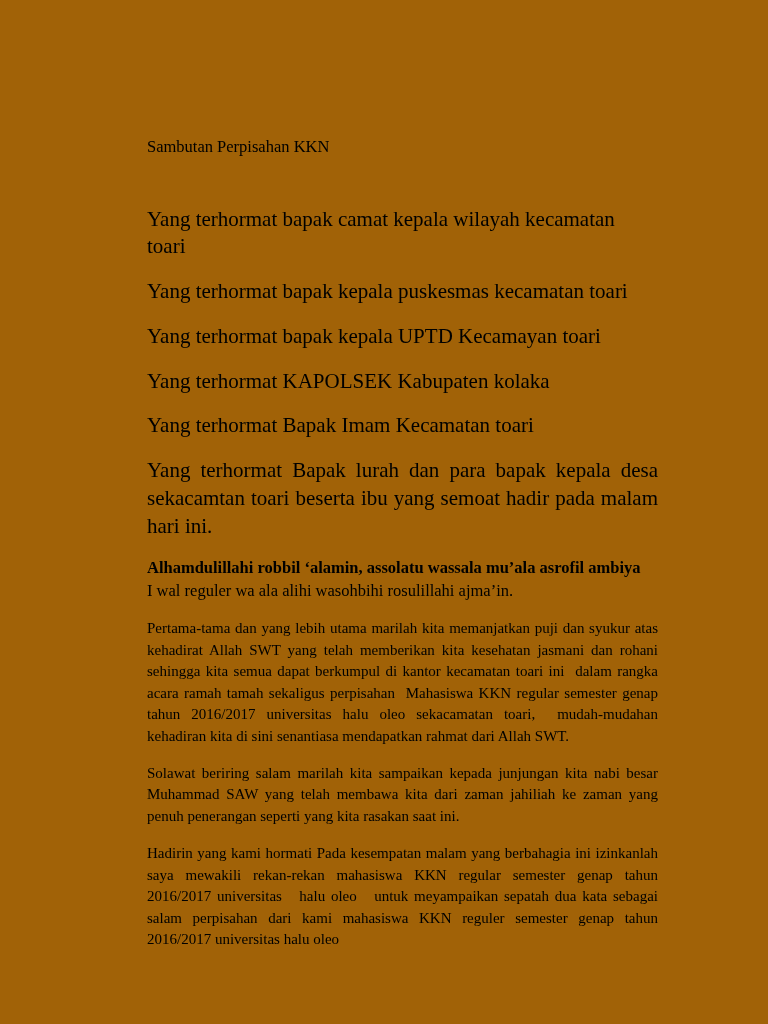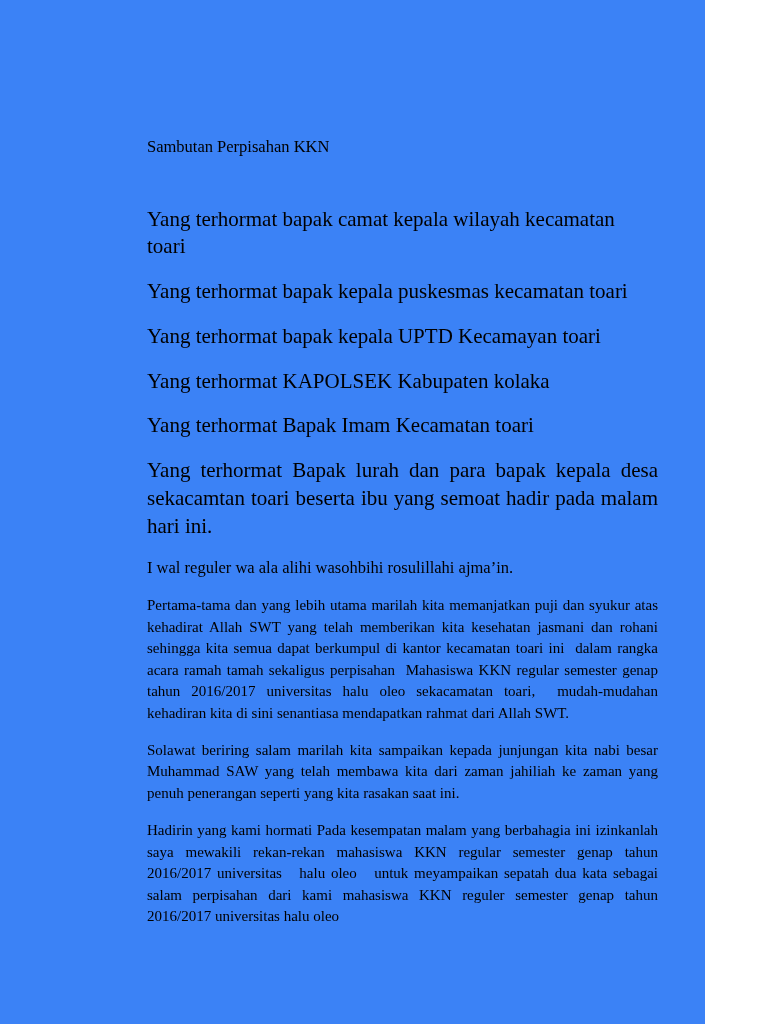--- a/index.html
+++ b/index.html
@@ -9,23 +9,23 @@
   }
   body {
     width: 768px;
     height: 1024px;
     font-family: "Liberation Serif", "DejaVu Serif", serif;
     color: #000000;
     overflow: hidden;
   }
   #page {
     position: relative;
-    width: 705px;
+    width: 768px;
     height: 1024px;
-    background: #3b82f6;
+    background: #a16207;
     box-sizing: border-box;
   }
   #doc-body {
     position: absolute;
     left: 147px;
     top: 136px;
     width: 511px;
   }
   .doc-title {
     font-size: 16.5px;
@@ -99,21 +99,21 @@
     <p class="salutation">Yang terhormat bapak kepala puskesmas kecamatan toari</p>
 
     <p class="salutation">Yang terhormat bapak kepala UPTD Kecamayan toari</p>
 
     <p class="salutation">Yang terhormat KAPOLSEK Kabupaten kolaka</p>
 
     <p class="salutation">Yang terhormat Bapak Imam Kecamatan toari</p>
 
     <p class="salutation wrap">Yang terhormat Bapak lurah dan para bapak kepala desa sekacamtan toari beserta ibu yang semoat hadir pada malam hari ini.</p>
 
-    <p class="invocation"><span class="line2"><span>I wal reguler wa ala alihi wasohbihi </span><span class="bold">rosulillahi ajma’in.</span></span></p>
+    <p class="invocation"><span class="line1">Alhamdulillahi robbil ‘alamin, assolatu wassala mu’ala asrofil ambiya</span><span class="line2"><span>I wal reguler wa ala alihi wasohbihi </span><span class="bold">rosulillahi ajma’in.</span></span></p>
 
     <p class="body-par">Pertama-tama dan yang lebih utama marilah kita memanjatkan puji dan syukur atas kehadirat Allah SWT yang telah memberikan kita kesehatan jasmani dan rohani sehingga kita semua dapat berkumpul di kantor kecamatan toari ini  dalam rangka acara ramah tamah sekaligus perpisahan  Mahasiswa KKN regular semester genap tahun 2016/2017 universitas halu oleo sekacamatan toari,  mudah-mudahan kehadiran kita di sini senantiasa mendapatkan rahmat dari Allah SWT.</p>
 
     <p class="body-par">Solawat beriring salam marilah kita sampaikan kepada junjungan kita nabi besar Muhammad SAW yang telah membawa kita dari zaman jahiliah ke zaman yang penuh penerangan seperti yang kita rasakan saat ini.</p>
 
     <p class="body-par">Hadirin yang kami hormati Pada kesempatan malam yang berbahagia ini izinkanlah saya mewakili rekan-rekan mahasiswa KKN regular semester genap tahun 2016/2017 universitas   halu oleo   untuk meyampaikan sepatah dua kata sebagai salam perpisahan dari kami mahasiswa KKN reguler semester genap tahun 2016/2017 universitas halu oleo</p>
 
   </div>
 </div>
 

